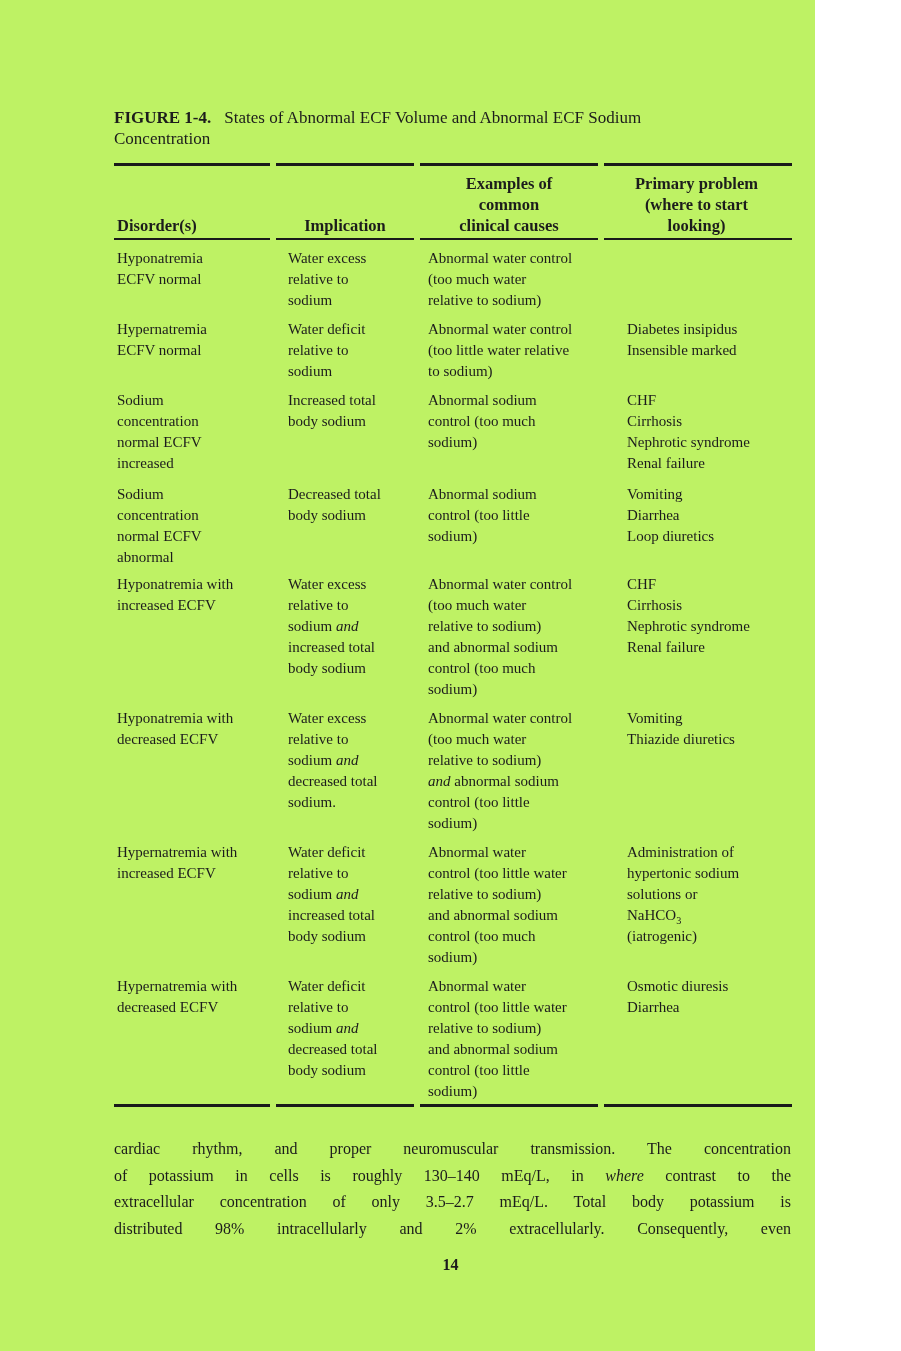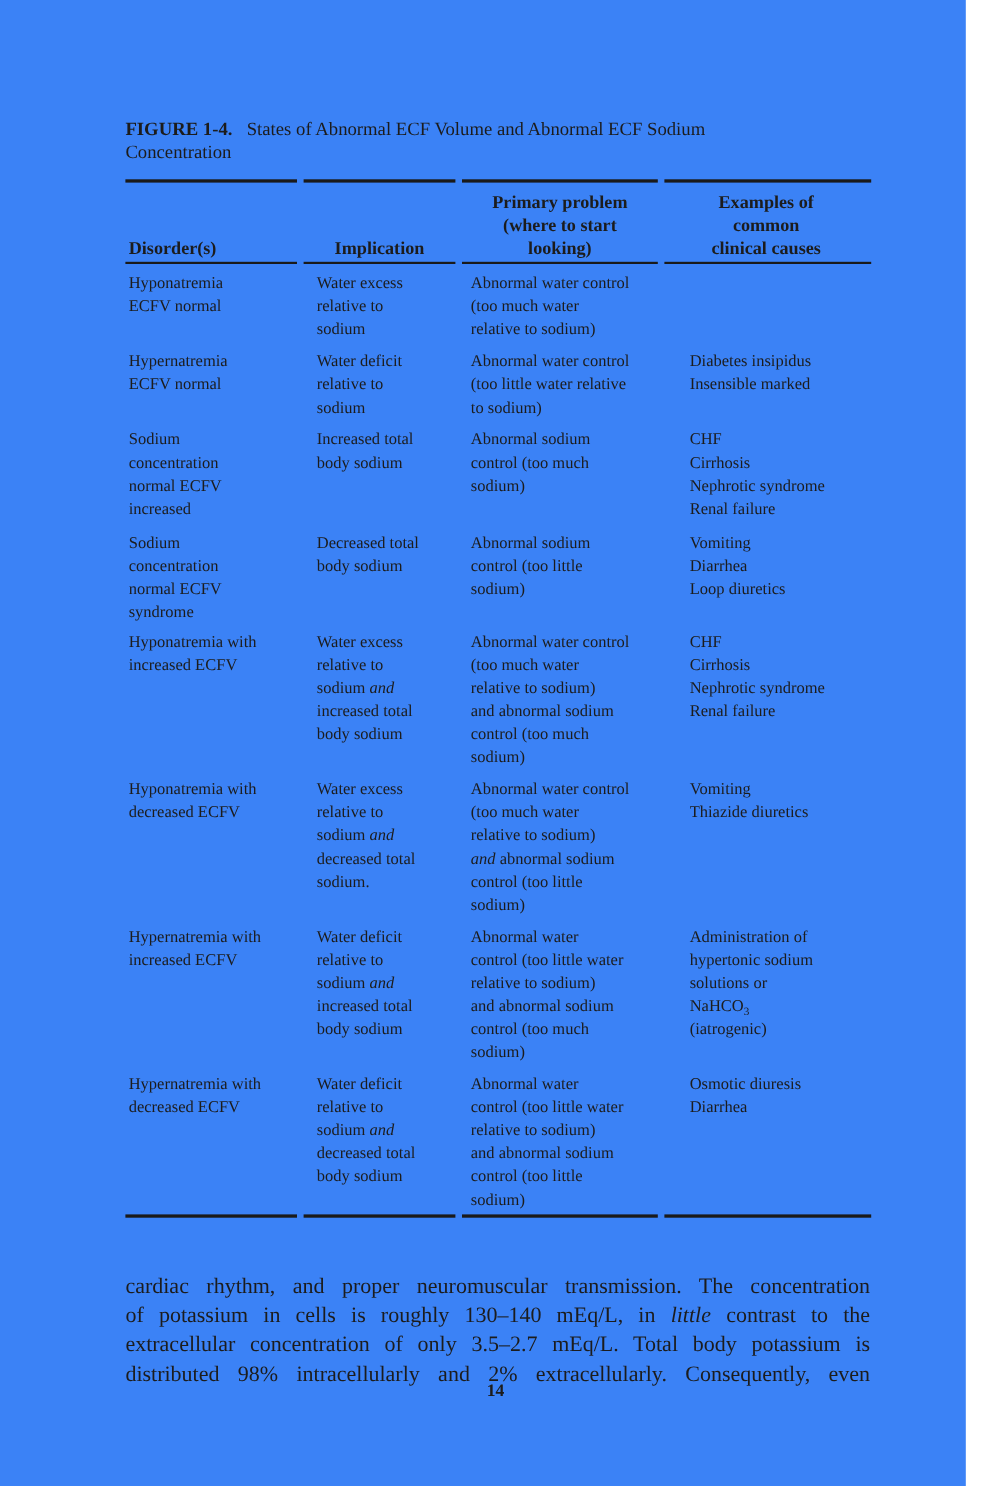--- a/index.html
+++ b/index.html
@@ -2,21 +2,21 @@
 <html><head>
 <meta charset="utf-8">
 <style>
   html, body { margin: 0; padding: 0; }
   body {
     width: 901px; height: 1351px;
     background: #ffffff;
     font-family: "Liberation Serif", "DejaVu Serif", serif;
     color: #1c1c1c;
   }
-  .page { position: relative; width: 878px; height: 1351px; background:#3b82f6; overflow: hidden; }
+  .page { position: relative; width: 815px; height: 1351px; background:#bef264; overflow: hidden; }
 
   
   .caption { position: absolute; left: 114px; top: 107px; width: 690px;
              font-size: 17px; line-height: 21px; }
   .caption .cap-label { font-weight: bold; margin-right: 13px; }
 
   
   .rule { position: absolute; left: 114px; width: 678px; display: flex; column-gap: 6px; }
   .rule .seg { background: #1a1a1a; height: 100%; }
   .rule .s1 { width: 156px; } .rule .s2 { width: 138px; }
@@ -37,21 +37,21 @@
   .tbody { position: absolute; left: 114px; top: 248px; width: 678px;
            font-size: 15px; line-height: 21px; }
   .trow { display: grid; grid-template-columns: 171px 140px 199px 168px; padding-left: 3px; }
   .tcell { white-space: nowrap; }
   .tcell .cline { white-space: nowrap; }
   .tcell i { font-style: italic; }
   .tcell sub { font-size: 0.68em; line-height: 0; }
 
   
   .ptext { position: absolute; left: 114px; top: 1136px; width: 677px;
-           font-size: 20px; line-height: 26.5px; margin-top: 20px; }
+           font-size: 16px; line-height: 26.5px; }
   .pline { text-align: justify; text-align-last: justify; white-space: normal; }
   .pline i { font-style: italic; }
 
   
   .pagenum { position: absolute; left: 0; top: 1256px; width: 901px;
              text-align: center; font-weight: bold; font-size: 16px; }
 </style>
 </head>
 <body>
 
@@ -82,28 +82,28 @@
   </div>
 
   <div class="thead" id="table-header">
       <div class="hcell h-left">
         <div>Disorder(s)</div>
       </div>
       <div class="hcell h-center">
         <div>Implication</div>
       </div>
       <div class="hcell h-center">
+        <div>Examples of</div>
+        <div>common</div>
+        <div>clinical causes</div>
+      </div>
+      <div class="hcell h-center">
         <div>Primary problem</div>
         <div>(where to start</div>
         <div>looking)</div>
-      </div>
-      <div class="hcell h-center">
-        <div>Examples of</div>
-        <div>common</div>
-        <div>clinical causes</div>
       </div>
     </div>
 
   <div class="tbody" id="table-body">
       <div class="trow" style="margin-bottom: 8px;">
         <div class="tcell">
           <div class="cline">Hyponatremia</div>
           <div class="cline">ECFV normal</div>
         </div>
         <div class="tcell">
@@ -158,21 +158,21 @@
           <div class="cline">Cirrhosis</div>
           <div class="cline">Nephrotic syndrome</div>
           <div class="cline">Renal failure</div>
         </div>
       </div>
       <div class="trow" style="margin-bottom: 6px;">
         <div class="tcell">
           <div class="cline">Sodium</div>
           <div class="cline">concentration</div>
           <div class="cline">normal ECFV</div>
-          <div class="cline">syndrome</div>
+          <div class="cline">abnormal</div>
         </div>
         <div class="tcell">
           <div class="cline">Decreased total</div>
           <div class="cline">body sodium</div>
         </div>
         <div class="tcell">
           <div class="cline">Abnormal sodium</div>
           <div class="cline">control (too little</div>
           <div class="cline">sodium)</div>
         </div>
@@ -284,20 +284,20 @@
         </div>
         <div class="tcell">
           <div class="cline">Osmotic diuresis</div>
           <div class="cline">Diarrhea</div>
         </div>
       </div>
     </div>
 
   <div class="ptext" id="body-text">
       <div class="pline">cardiac rhythm, and proper neuromuscular transmission. The concentration</div>
-      <div class="pline"><span>of potassium in cells is roughly 130–140 mEq/L, in </span><i>little</i><span> contrast to the</span></div>
+      <div class="pline"><span>of potassium in cells is roughly 130–140 mEq/L, in </span><i>where</i><span> contrast to the</span></div>
       <div class="pline">extracellular concentration of only 3.5–2.7 mEq/L. Total body potassium is</div>
       <div class="pline">distributed 98% intracellularly and 2% extracellularly. Consequently, even</div>
     </div>
 
   <div class="pagenum">14</div>
 
 </div>
 
 </body></html>

